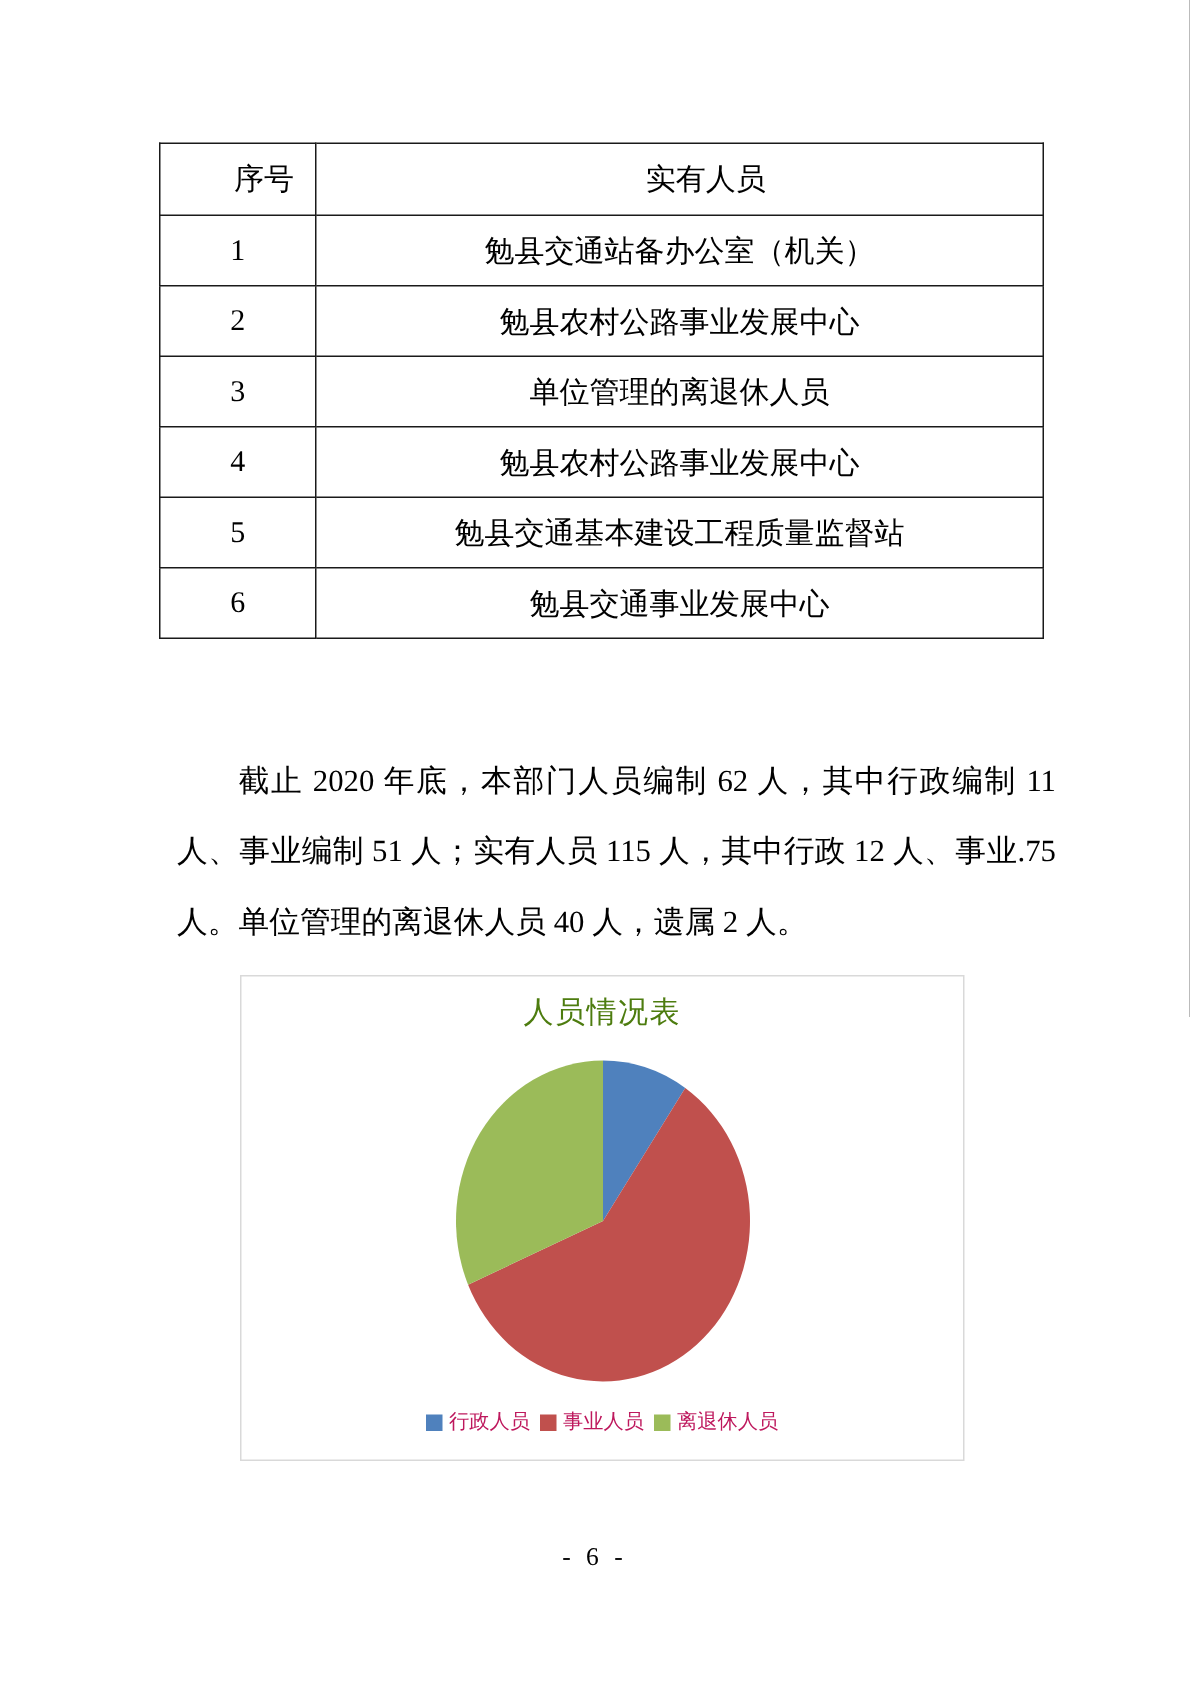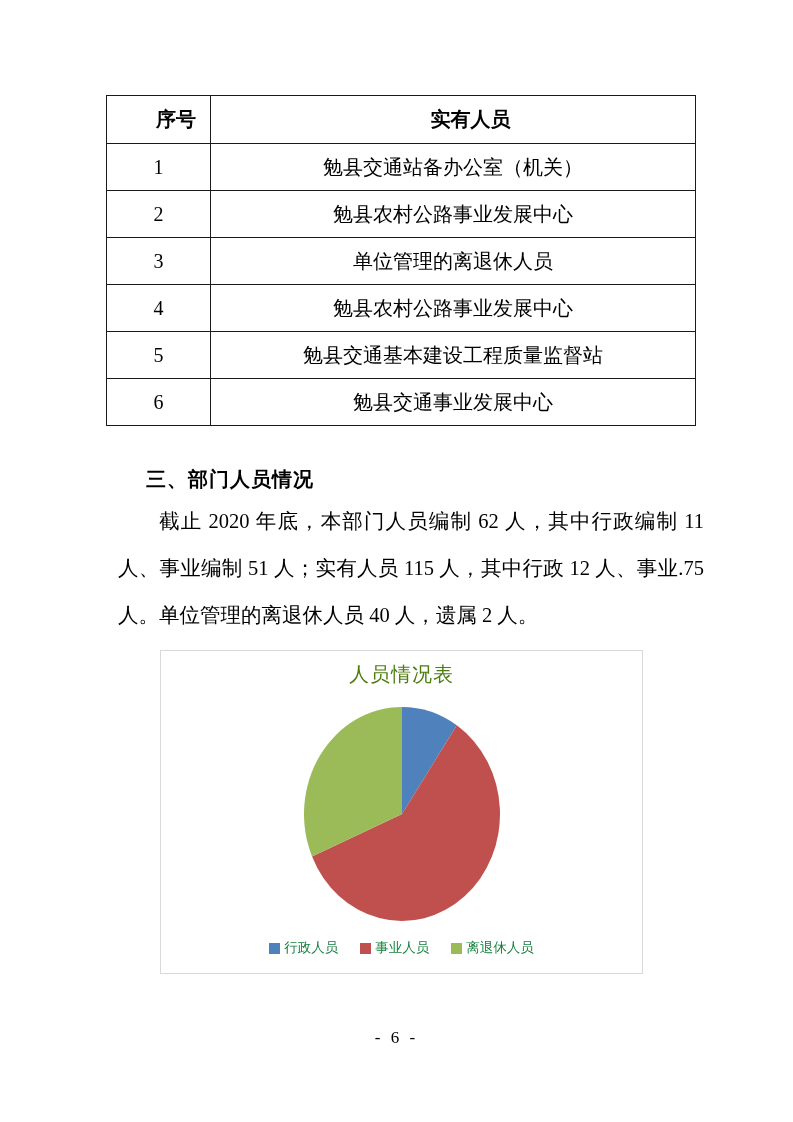--- a/index.html
+++ b/index.html
@@ -23,21 +23,21 @@
   table.units-table th, table.units-table td{
     border:1.5px solid #1a1a1a;
     text-align:center;
     vertical-align:middle;
     padding:0;
     font-size:20px;
   }
   table.units-table th{
     height:47px;
     font-family:"Liberation Sans", sans-serif;
-    font-weight:bold;
+    font-weight:normal;
     padding-left:35px;
   }
   table.units-table td{
     height:46px;
     font-family:"Liberation Serif", serif;
     font-weight:normal;
   }
   col.c-no{width:104px;}
 
   
@@ -77,24 +77,24 @@
   }
   svg.pie-chart{
     position:absolute;left:143px;top:56px;
     width:196px;height:214px;
     overflow:visible;
   }
   .chart-legend{
     position:absolute;bottom:16px;left:0;
     width:100%;
     display:flex;justify-content:center;align-items:center;
-    gap:22px;
+    gap:7px;
     font-family:"Liberation Sans", sans-serif;
     font-size:13.5px;
-    color:#15803d;
+    color:#be185d;
   }
   .legend-item{display:flex;align-items:center;gap:4px;white-space:nowrap;}
   .legend-swatch{display:inline-block;width:11px;height:11px;}
 
   
   .page-number{
     position:absolute;left:0;top:1028px;
     width:100%;
     text-align:center;
     font-size:17px;
@@ -138,21 +138,20 @@
           <td>5</td>
           <td>勉县交通基本建设工程质量监督站</td>
         </tr>
         <tr>
           <td>6</td>
           <td>勉县交通事业发展中心</td>
         </tr>
       </tbody>
   </table>
 
-  <h2 class="section-heading">三、部门人员情况</h2>
 
   <p class="body-paragraph">截止 2020 年底，本部门人员编制 62 人，其中行政编制 11 人、事业编制 51 人；实有人员 115 人，其中行政 12 人、事业.75 人。单位管理的离退休人员 40 人，遗属 2 人。</p>
 
   <div class="chart-frame">
     <div class="chart-title" style="color: #4d7c0f;">人员情况表</div>
     <svg class="pie-chart" viewBox="-1 -1 2 2" preserveAspectRatio="none">
         <path d="M0 0 L0.00000 -1.00000 A1 1 0 0 1 0.55942 -0.82888 Z" fill="#4f81bd"></path>
         <path d="M0 0 L0.55942 -0.82888 A1 1 0 1 1 -0.91785 0.39692 Z" fill="#c0504d"></path>
         <path d="M0 0 L-0.91785 0.39692 A1 1 0 0 1 -0.00000 -1.00000 Z" fill="#9bbb59"></path>
       </svg>

